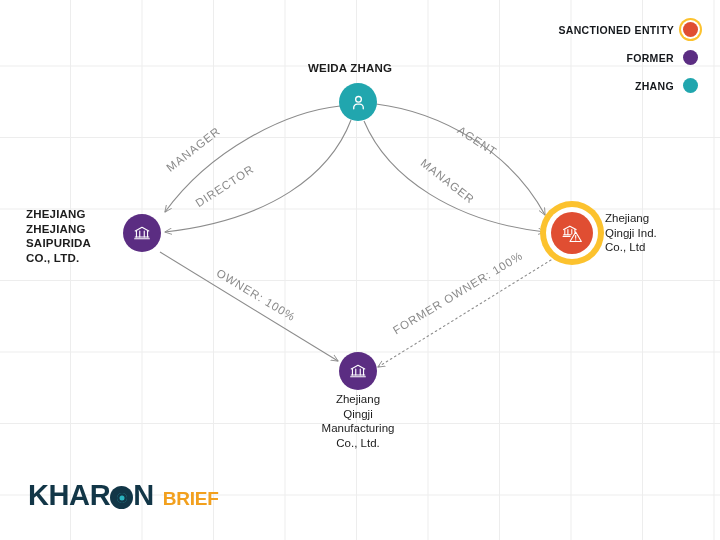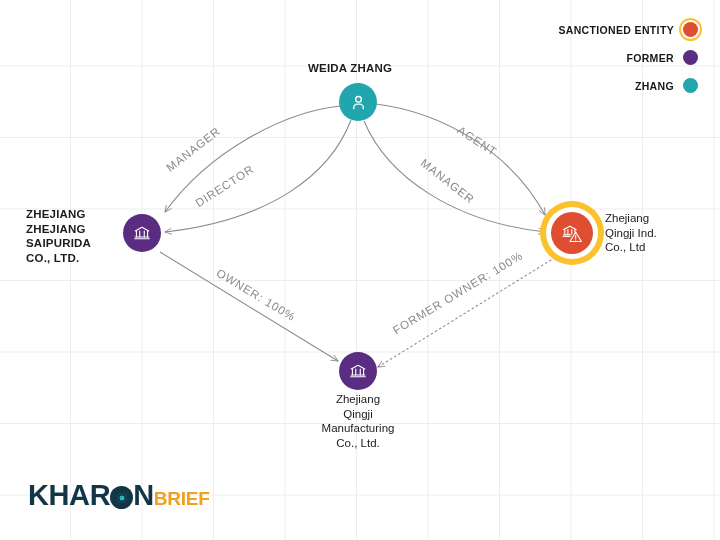--- a/index.html
+++ b/index.html
@@ -145,21 +145,21 @@
     color: #123647;
     letter-spacing: -0.4px;
     display: flex;
     align-items: center;
   }
   .logo-brief {
     font-size: 19px;
     font-weight: bold;
     color: #f2a01e;
     letter-spacing: -0.2px;
-    margin-left: 0;
+    margin-left: 9px;
   }
   .logo-eye {
     position: relative;
     width: 23px; height: 23px;
     border-radius: 50%;
     background: #123647;
     display: inline-flex;
     align-items: center;
     justify-content: center;
     margin: 0 0px;

